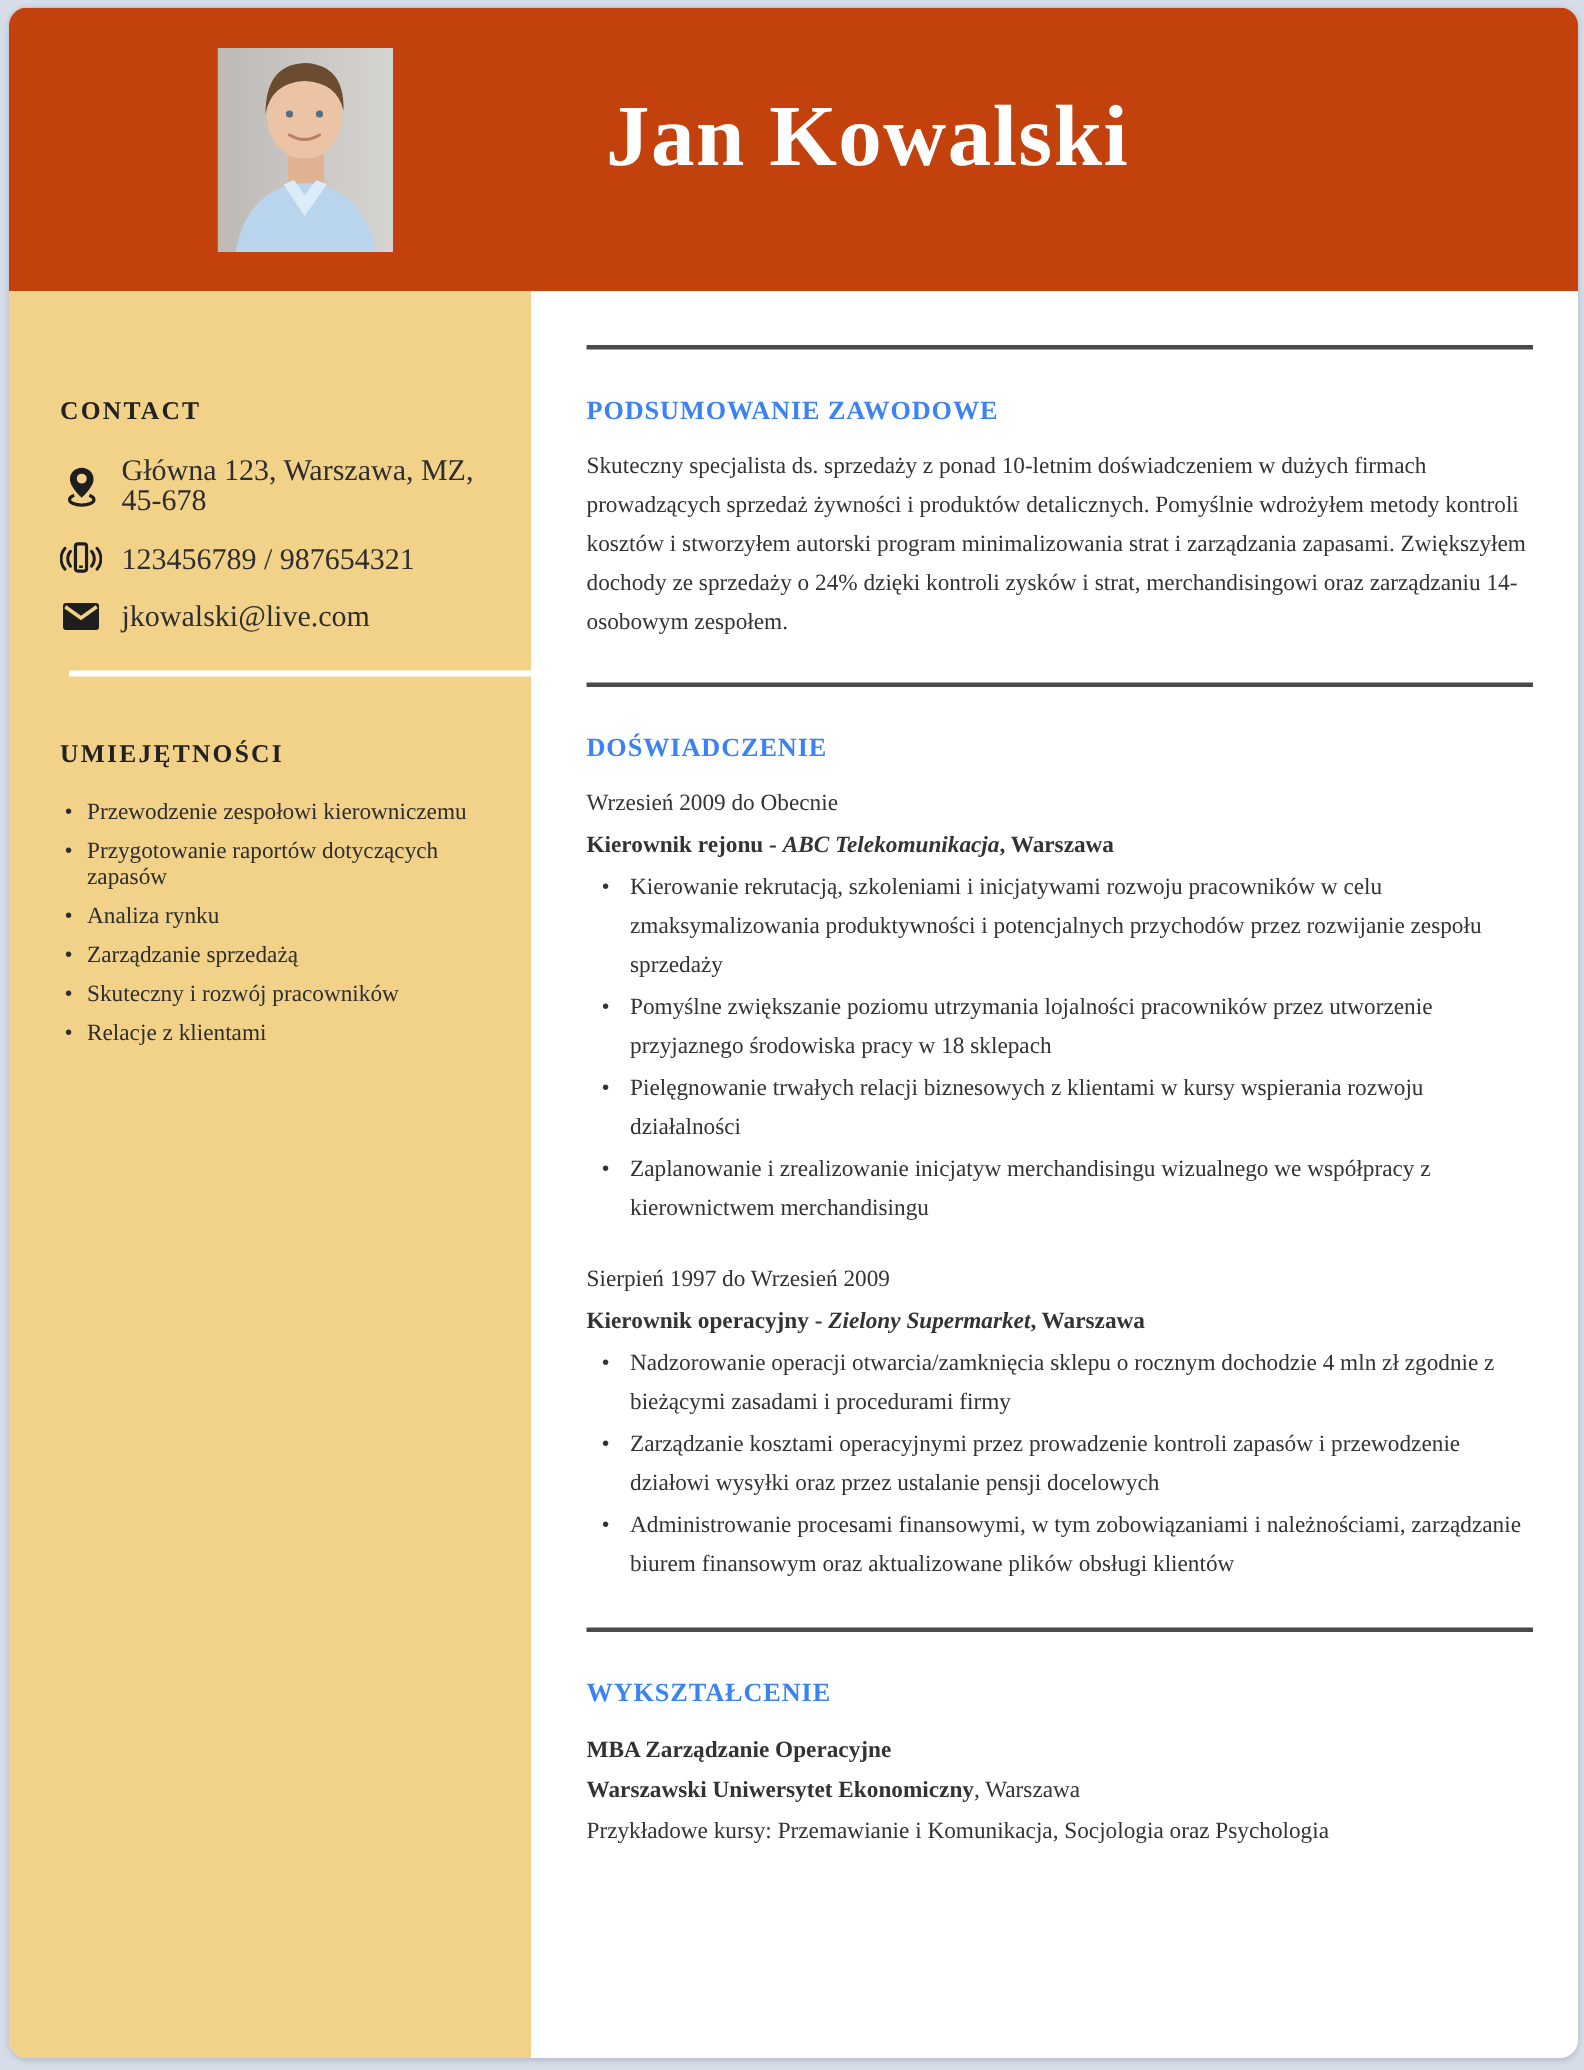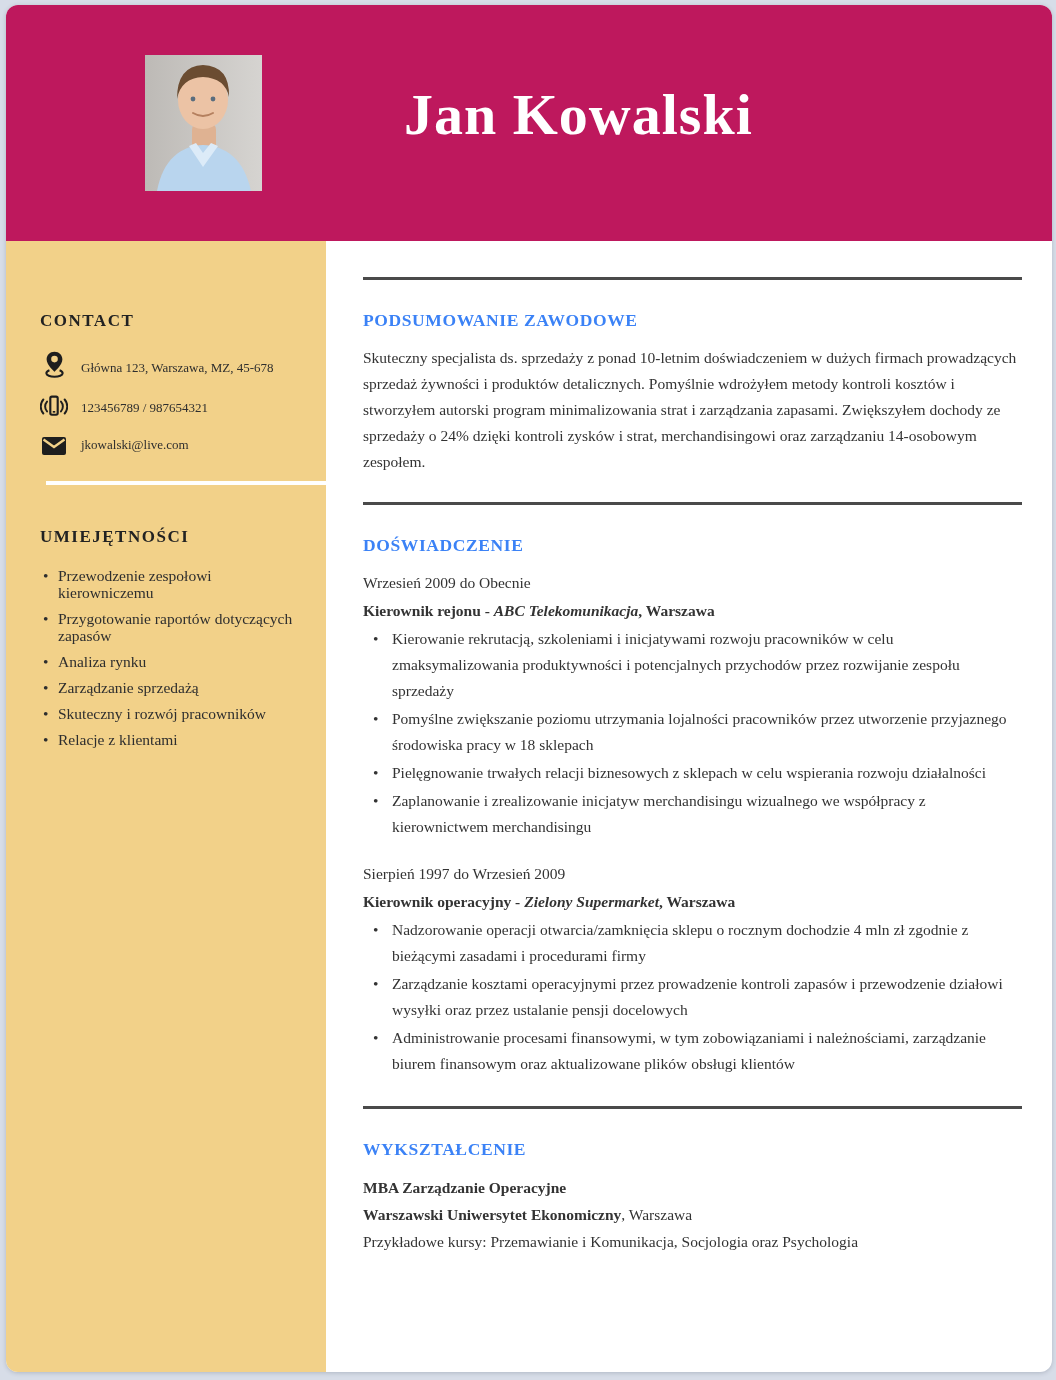--- a/index.html
+++ b/index.html
@@ -13,59 +13,59 @@
     position:relative;
     width:1046px; height:1367px;
     margin:5px 0 0 6px;
     border-radius:12px;
     overflow:hidden;
     background:#ffffff;
     box-shadow:0 1px 4px rgba(60,70,90,.25);
   }
   
   .header {
-    height:236px;
-    background:#be185d;
+    height:189px;
+    background:#c2410c;
     display:flex;
     align-items:center;
   }
   .photo { width:117px; height:136px; margin-left:139px; flex:none; }
   .photo svg { display:block; width:117px; height:136px; }
   .name {
     margin:0 0 0 142px;
     transform:translateY(-9px);
     font-size:58px;
     font-weight:bold;
     letter-spacing:1px;
     color:#ffffff;
     white-space:nowrap;
   }
   
   .body-row { display:flex; height:1180px; }
   
   .sidebar {
-    width:320px; flex:none;
+    width:348px; flex:none;
     box-sizing:border-box;
     background:#f2d189;
     padding:70px 28px 16px 34px;
     color:#2e2e2e;
   }
   .side-title {
     font-size:17px;
     font-weight:bold;
     letter-spacing:1.5px;
     color:#222222;
     margin:0 0 20px;
   }
   .c-row {
     display:flex;
-    align-items:flex-end;
+    align-items:center;
     gap:13px;
     margin-bottom:17px;
-    font-size:13px;
+    font-size:20px;
     line-height:20px;
   }
   .c-icon { width:28px; flex:none; display:flex; justify-content:center; align-items:center; }
   .c-icon svg { display:block; }
   .side-divider {
     height:4px;
     background:#ffffff;
     margin:26px -28px 0 6px;
   }
   .skills { margin-top:42px; }
@@ -226,21 +226,21 @@
       <div class="rule"></div>
       <section class="section">
         <h2 class="section-title">DOŚWIADCZENIE</h2>
 
         <div class="job">
           <p class="dates">Wrzesień 2009 do Obecnie</p>
           <p class="job-title"><b>Kierownik rejonu -</b> <b class="co">ABC Telekomunikacja</b><span>, Warszawa</span></p>
           <ul class="bullets">
             <li>Kierowanie rekrutacją, szkoleniami i inicjatywami rozwoju pracowników w celu zmaksymalizowania produktywności i potencjalnych przychodów przez rozwijanie zespołu sprzedaży</li>
             <li>Pomyślne zwiększanie poziomu utrzymania lojalności pracowników przez utworzenie przyjaznego środowiska pracy w 18 sklepach</li>
-            <li>Pielęgnowanie trwałych relacji biznesowych z sklepach w celu wspierania rozwoju działalności</li>
+            <li>Pielęgnowanie trwałych relacji biznesowych z klientami w kursy wspierania rozwoju działalności</li>
             <li>Zaplanowanie i zrealizowanie inicjatyw merchandisingu wizualnego we współpracy z kierownictwem merchandisingu</li>
           </ul>
         </div>
 
         <div class="job">
           <p class="dates">Sierpień 1997 do Wrzesień 2009</p>
           <p class="job-title"><b>Kierownik operacyjny -</b> <b class="co">Zielony Supermarket</b><span>, Warszawa</span></p>
           <ul class="bullets">
             <li>Nadzorowanie operacji otwarcia/zamknięcia sklepu o rocznym dochodzie 4 mln zł zgodnie z bieżącymi zasadami i procedurami firmy</li>
             <li>Zarządzanie kosztami operacyjnymi przez prowadzenie kontroli zapasów i przewodzenie działowi wysyłki oraz przez ustalanie pensji docelowych</li>

